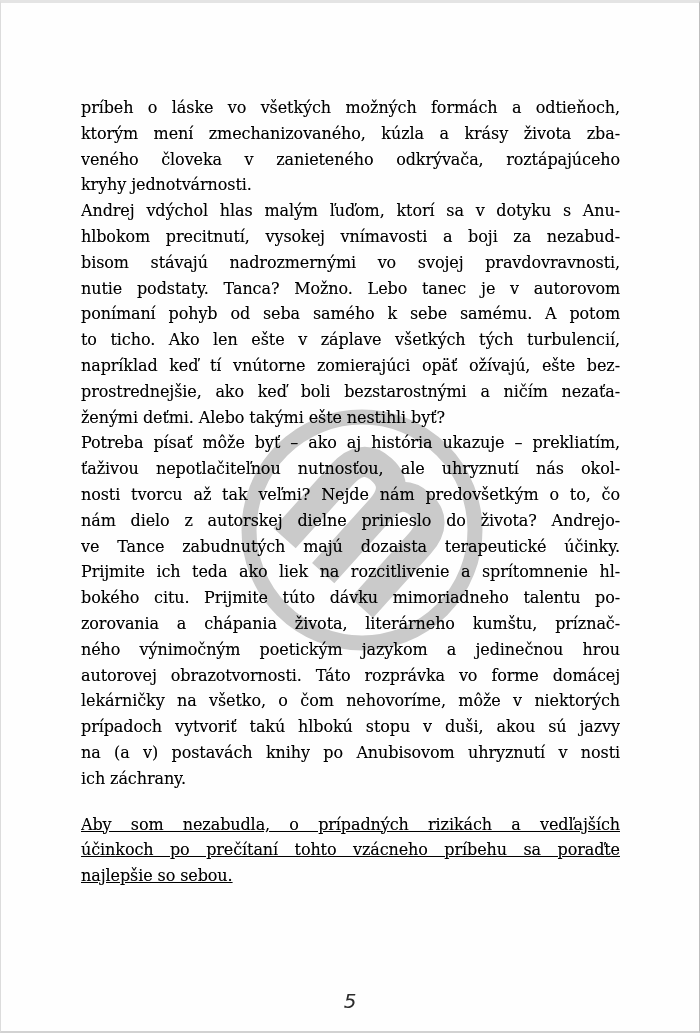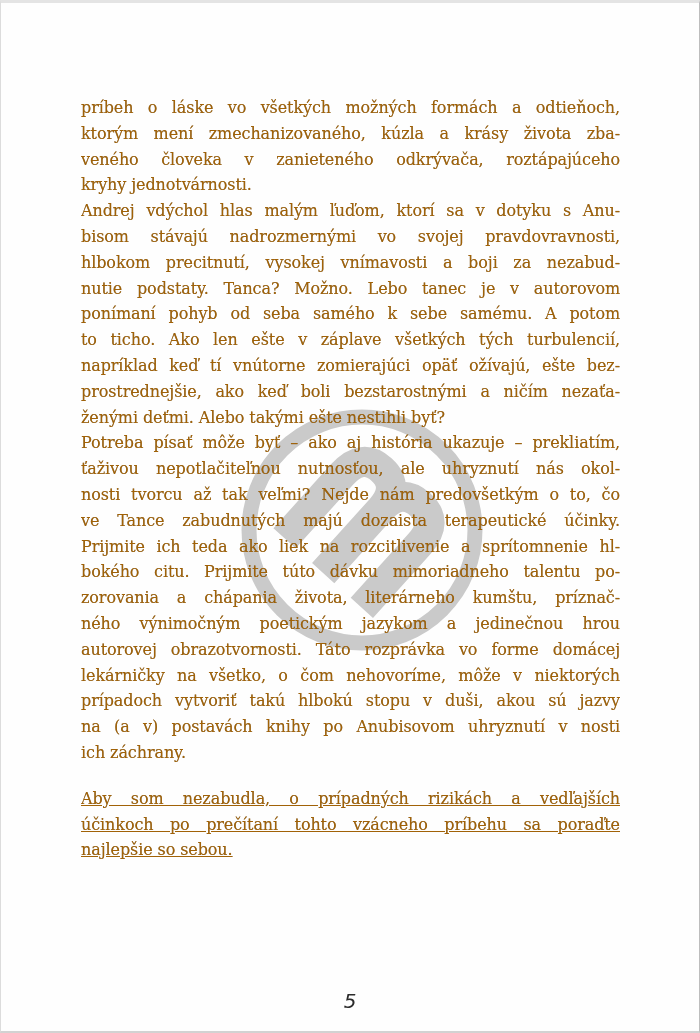--- a/index.html
+++ b/index.html
@@ -31,21 +31,21 @@
   }
   .text-block {
     position: absolute;
     left: 80px;
     right: 79px;
     top: 92px;
     z-index: 1;
     font-size: 16px;
     line-height: 25.8px;
     letter-spacing: -0.1px;
-    color: #a16207;
+    color: #000000;
     text-shadow: 0 0 0.5px rgba(40,40,40,0.45);
   }
   .para { margin: 0; }
   .para.gap-before { margin-top: 20px; text-decoration: underline; }
   .ln {
     display: block;
     height: 25.8px;
     overflow: hidden;
     text-align: justify;
     text-align-last: justify;
@@ -81,34 +81,35 @@
 
     <p class="para">
       <span class="ln">príbeh o láske vo všetkých možných formách a odtieňoch,</span>
       <span class="ln">ktorým mení zmechanizovaného, kúzla a krásy života zba-</span>
       <span class="ln">veného človeka v zanieteného odkrývača, roztápajúceho</span>
       <span class="ln last">kryhy jednotvárnosti.</span>
     </p>
 
     <p class="para">
       <span class="ln">Andrej vdýchol hlas malým ľuďom, ktorí sa v dotyku s Anu-</span>
+      <span class="ln">hlbokom precitnutí, vysokej vnímavosti a boji za nezabud-</span>
       <span class="ln">bisom stávajú nadrozmernými vo svojej pravdovravnosti,</span>
-      <span class="ln">hlbokom precitnutí, vysokej vnímavosti a boji za nezabud-</span>
       <span class="ln">nutie podstaty. Tanca? Možno. Lebo tanec je v autorovom</span>
       <span class="ln">ponímaní pohyb od seba samého k sebe samému. A potom</span>
       <span class="ln">to ticho. Ako len ešte v záplave všetkých tých turbulencií,</span>
       <span class="ln">napríklad keď tí vnútorne zomierajúci opäť ožívajú, ešte bez-</span>
       <span class="ln">prostrednejšie, ako keď boli bezstarostnými a ničím nezaťa-</span>
       <span class="ln last">ženými deťmi. Alebo takými ešte nestihli byť?</span>
     </p>
 
     <p class="para">
       <span class="ln">Potreba písať môže byť – ako aj história ukazuje – prekliatím,</span>
       <span class="ln">ťaživou nepotlačiteľnou nutnosťou, ale uhryznutí nás okol-</span>
       <span class="ln">nosti tvorcu až tak veľmi? Nejde nám predovšetkým o to, čo</span>
+      <span class="ln">nám dielo z autorskej dielne prinieslo do života? Andrejo-</span>
       <span class="ln">ve Tance zabudnutých majú dozaista terapeutické účinky.</span>
       <span class="ln">Prijmite ich teda ako liek na rozcitlivenie a sprítomnenie hl-</span>
       <span class="ln">bokého citu. Prijmite túto dávku mimoriadneho talentu po-</span>
       <span class="ln">zorovania a chápania života, literárneho kumštu, príznač-</span>
       <span class="ln">ného výnimočným poetickým jazykom a jedinečnou hrou</span>
       <span class="ln">autorovej obrazotvornosti. Táto rozprávka vo forme domácej</span>
       <span class="ln">lekárničky na všetko, o čom nehovoríme, môže v niektorých</span>
       <span class="ln">prípadoch vytvoriť takú hlbokú stopu v duši, akou sú jazvy</span>
       <span class="ln">na (a v) postavách knihy po Anubisovom uhryznutí v nosti</span>
       <span class="ln last">ich záchrany.</span>

